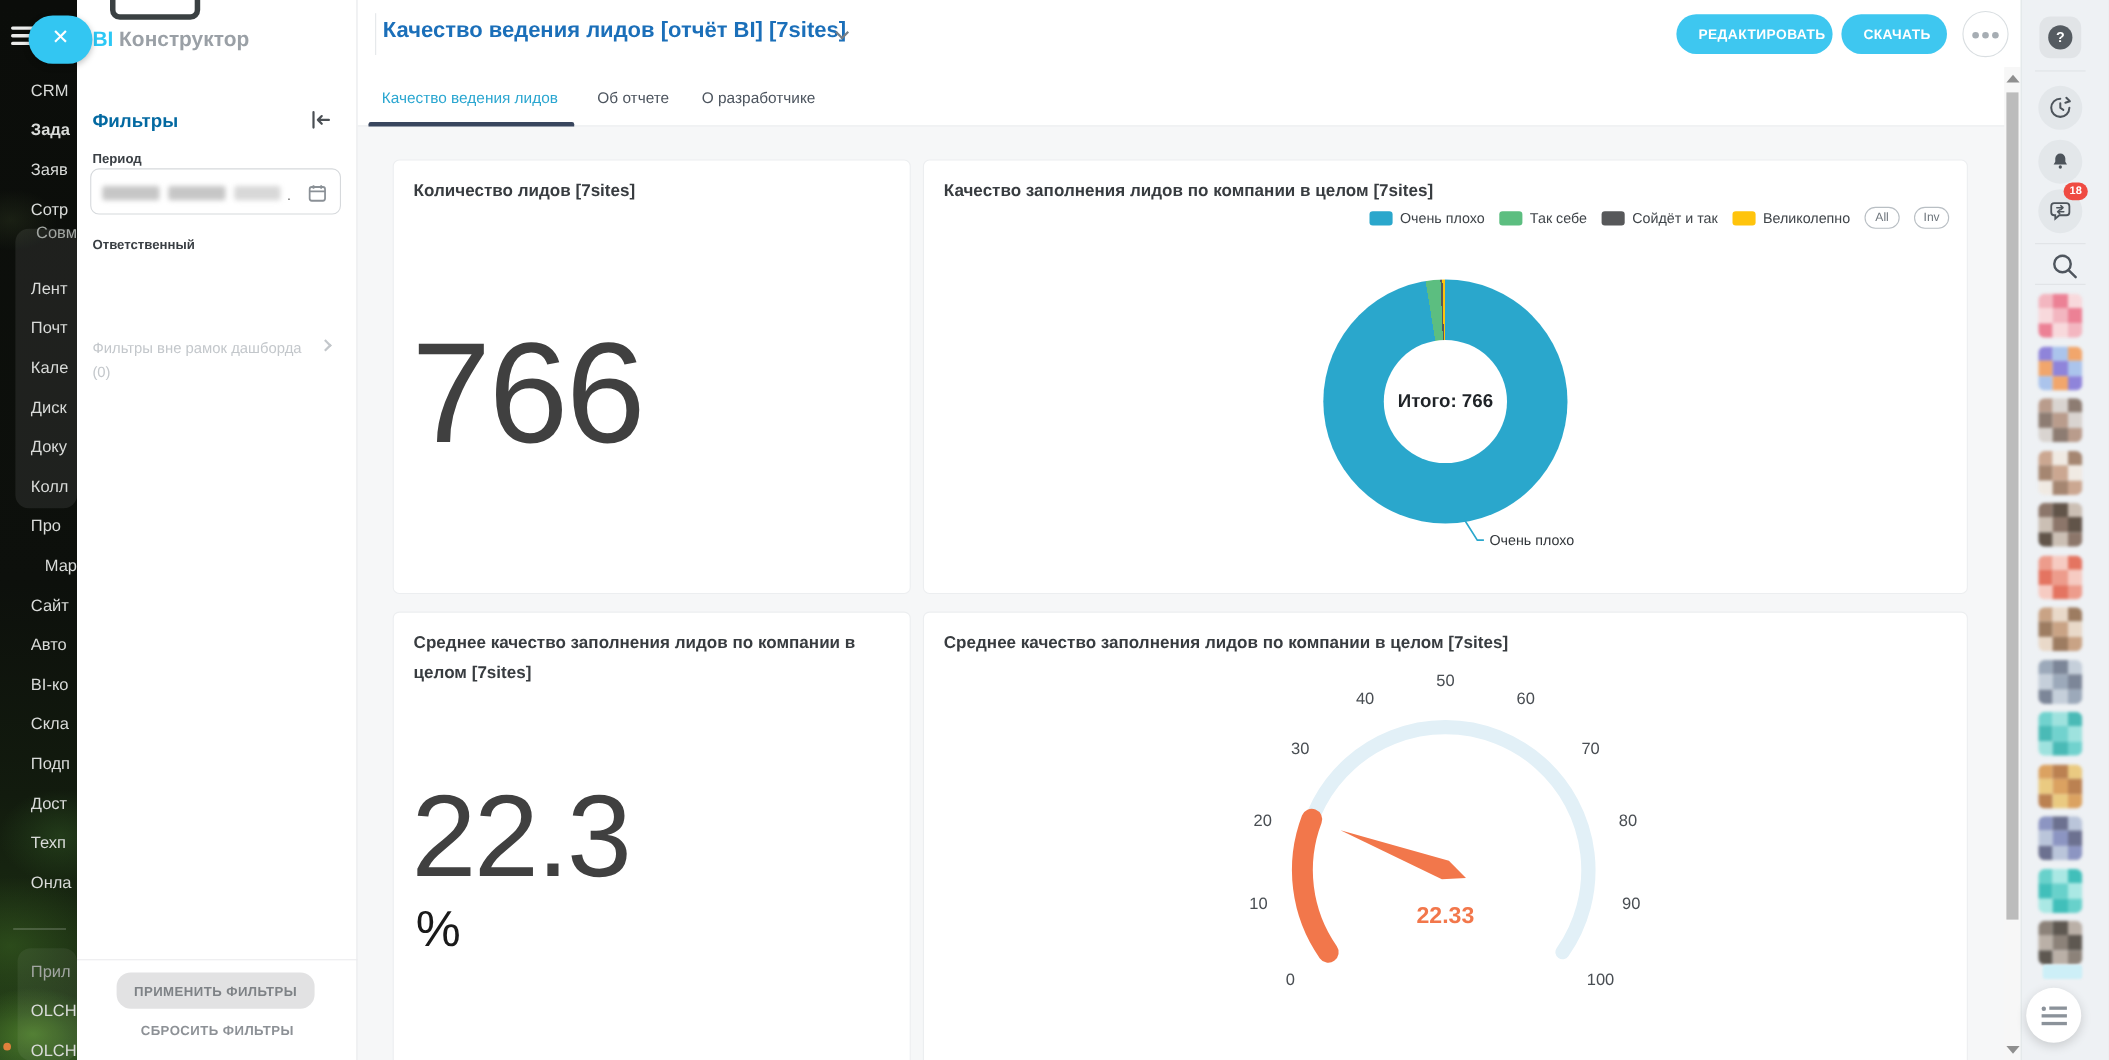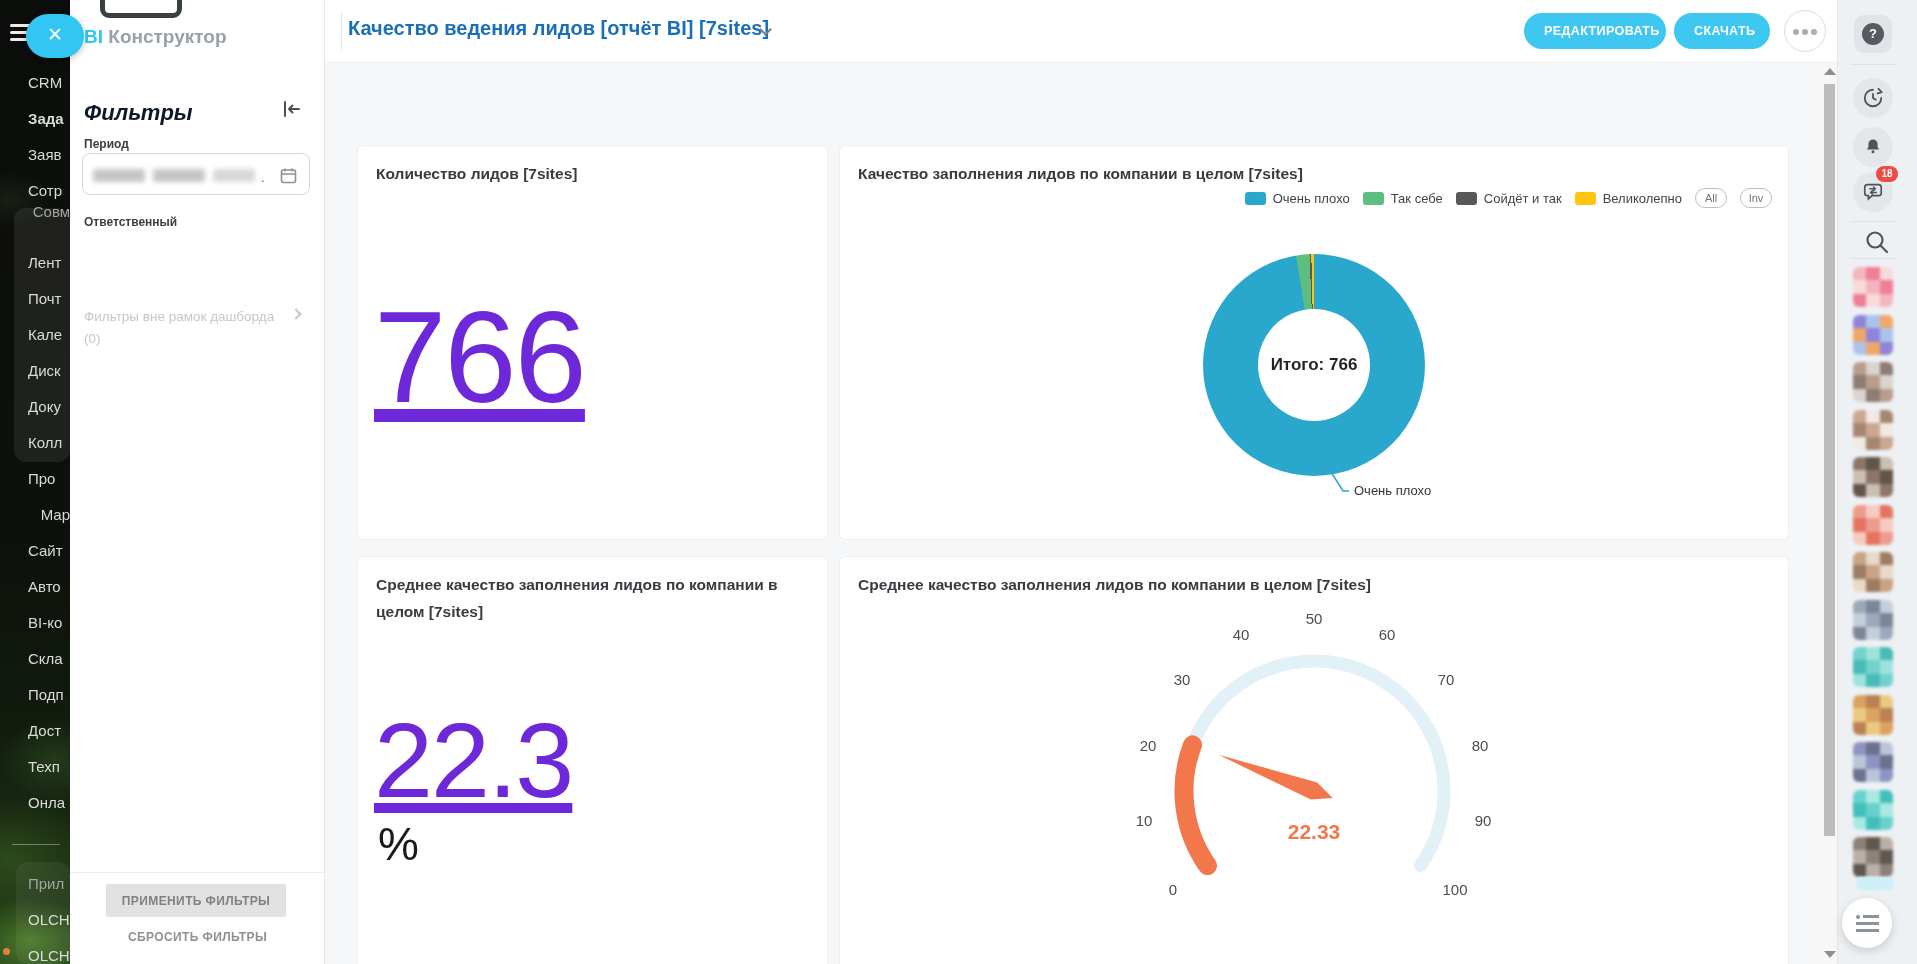--- a/index.html
+++ b/index.html
@@ -25,35 +25,35 @@
   #hamburger{position:absolute;left:10px;top:24px;width:26px;height:17px;}
   #hamburger i{display:block;height:3px;background:rgba(255,255,255,.92);margin-bottom:4px;border-radius:2px;}
   #logo-frame{position:absolute;left:100px;top:-10px;width:82px;height:28px;border:5px solid #3a4042;border-radius:9px;z-index:4;}
   #x-btn{position:absolute;left:26px;top:14px;width:58px;height:44px;border-radius:22px;background:#33c6f2;z-index:5;
     box-shadow:0 2px 6px rgba(0,0,0,.25);color:#fff;font-size:19px;font-weight:bold;text-align:center;line-height:42px;cursor:pointer;}
 
   
   #filter-panel{position:absolute;left:70px;top:0;width:255px;height:964px;background:#fff;border-right:1px solid #e6e8ea;z-index:3;}
   #logo{position:absolute;left:14px;top:26px;font-size:19px;font-weight:bold;}
   #logo .bi{color:#2cc8f5;} #logo .rest{color:#9aa0a6;font-weight:bold;}
-  #filters-title{position:absolute;left:14px;top:100px;font-size:22px;font-weight:bold;color:#0f172a;font-style:italic;}
+  #filters-title{position:absolute;left:14px;top:100px;font-size:17px;font-weight:bold;color:#0369a1;}
   #collapse-btn{position:absolute;right:22px;top:100px;width:20px;height:18px;cursor:pointer;}
   .flabel{position:absolute;left:14px;font-size:12px;font-weight:bold;color:#3a3f44;}
   #period-input{position:absolute;left:12px;top:153px;width:228px;height:42px;border:1px solid #d6d9dc;border-radius:8px;background:#fff;cursor:pointer;}
   .blurblock{position:absolute;top:15px;height:13px;background:#c6c6c6;border-radius:2px;filter:blur(2.5px);}
   #period-dot{position:absolute;left:178px;top:16px;color:#666;font-size:13px;}
   #cal-icon{position:absolute;right:12px;top:13px;}
   #resp-select{position:absolute;left:12px;top:231px;width:228px;height:42px;border:1px solid #d6d9dc;border-radius:8px;background:#fff;cursor:pointer;
     font-size:14px;color:#a7abb0;line-height:40px;padding-left:14px;}
   .chev-down{display:inline-block;width:8px;height:8px;border-right:2px solid #b6babe;border-bottom:2px solid #b6babe;transform:rotate(45deg);}
   #resp-select .chev-down{position:absolute;right:16px;top:15px;}
   #outer-filters{position:absolute;left:14px;top:306px;width:214px;font-size:13.5px;color:#c3c7cb;line-height:22px;cursor:pointer;}
   #outer-chev{position:absolute;right:24px;top:310px;width:8px;height:8px;border-top:2px solid #c3c7cb;border-right:2px solid #c3c7cb;transform:rotate(45deg);}
   #panel-divider{position:absolute;left:0;top:872px;width:255px;border-top:1px solid #ececee;}
-  #apply-btn{position:absolute;left:36px;top:884px;width:180px;height:33px;background:#e2e2e3;border:none;border-radius:2px;
+  #apply-btn{position:absolute;left:36px;top:884px;width:180px;height:33px;background:#e2e2e3;border:none;border-radius:13px;
     font-size:12px;font-weight:bold;color:#7e8286;letter-spacing:.4px;cursor:pointer;}
   #reset-btn{position:absolute;left:0;top:930px;width:255px;text-align:center;font-size:12px;font-weight:bold;color:#8d9196;letter-spacing:.4px;cursor:pointer;}
 
   
   #main-header{position:absolute;left:325px;top:0;width:1512px;height:61px;background:#fff;}
   #header-vline{position:absolute;left:16px;top:12px;height:38px;border-left:1px solid #e4e7e9;}
   #report-title{position:absolute;left:23px;top:17px;font-size:20px;font-weight:bold;color:#1b6fb9;cursor:pointer;}
   #title-chev{position:absolute;left:436px;top:25px;width:9px;height:9px;border-right:2px solid #777e85;border-bottom:2px solid #777e85;transform:rotate(45deg);cursor:pointer;}
   .pill-btn{position:absolute;top:13px;height:36px;border:none;border-radius:18px;background:#3ec7f0;color:#fff;
     font-size:12.5px;font-weight:bold;letter-spacing:.4px;cursor:pointer;padding:0 20px;}
@@ -67,21 +67,21 @@
   #tab-underline{position:absolute;left:10px;top:50px;width:187px;height:4px;background:#39465e;border-radius:2px 2px 0 0;}
   #tab-2{left:218px;} #tab-3{left:313px;}
 
   
   .card{position:absolute;background:#fff;border:1px solid #eceef0;border-radius:6px;}
   #card1{left:357px;top:145px;width:471px;height:395px;}
   #card2{left:839px;top:145px;width:950px;height:395px;}
   #card3{left:357px;top:556px;width:471px;height:420px;}
   #card4{left:839px;top:556px;width:950px;height:420px;}
   .card-title{position:absolute;left:18px;top:14px;font-size:15.5px;font-weight:bold;color:#383c40;line-height:27px;}
-  .big-num{position:absolute;left:16px;color:#6d28d9;font-weight:normal;line-height:1;letter-spacing:-2px;text-decoration:underline;}
+  .big-num{position:absolute;left:16px;color:#404040;font-weight:normal;line-height:1;letter-spacing:-2px;}
   #val-766{top:146px;font-size:130px;}
   #val-223{top:150px;font-size:106px;}
   #val-unit{position:absolute;left:20px;top:260px;font-size:46px;color:#1a1a1a;}
   
   #legend{position:absolute;right:16px;top:42px;display:flex;align-items:center;gap:13px;}
   .leg-item{display:flex;align-items:center;gap:7px;cursor:pointer;}
   .leg-swatch{width:21px;height:13px;border-radius:3px;}
   .leg-label{font-size:13px;color:#3f4449;}
   .leg-pill{width:32px;height:20px;border:1px solid #b9bfc4;border-radius:10px;font-size:11px;color:#6e757c;
     text-align:center;line-height:18px;cursor:pointer;background:#fff;}
@@ -206,20 +206,26 @@
 
   <div id="main-header">
     <div id="header-vline"></div>
     <div id="report-title">Качество ведения лидов [отчёт BI] [7sites]</div>
     <span id="title-chev"></span>
     <button id="edit-btn" class="pill-btn">РЕДАКТИРОВАТЬ</button>
     <button id="download-btn" class="pill-btn">СКАЧАТЬ</button>
     <button id="more-btn"><i></i><i></i><i></i></button>
   </div>
 
+  <div id="tabs">
+    <div id="tab-active" class="tab">Качество ведения лидов</div>
+    <div id="tab-underline"></div>
+    <div id="tab-2" class="tab">Об отчете</div>
+    <div id="tab-3" class="tab">О разработчике</div>
+  </div>
 
   <div id="card1" class="card">
     <div class="card-title">Количество лидов [7sites]</div>
     <div id="val-766" class="big-num">766</div>
   </div>
 
   <div id="card2" class="card">
     <div class="card-title">Качество заполнения лидов по компании в целом [7sites]</div>
     <div id="legend">
       <div class="leg-item">

